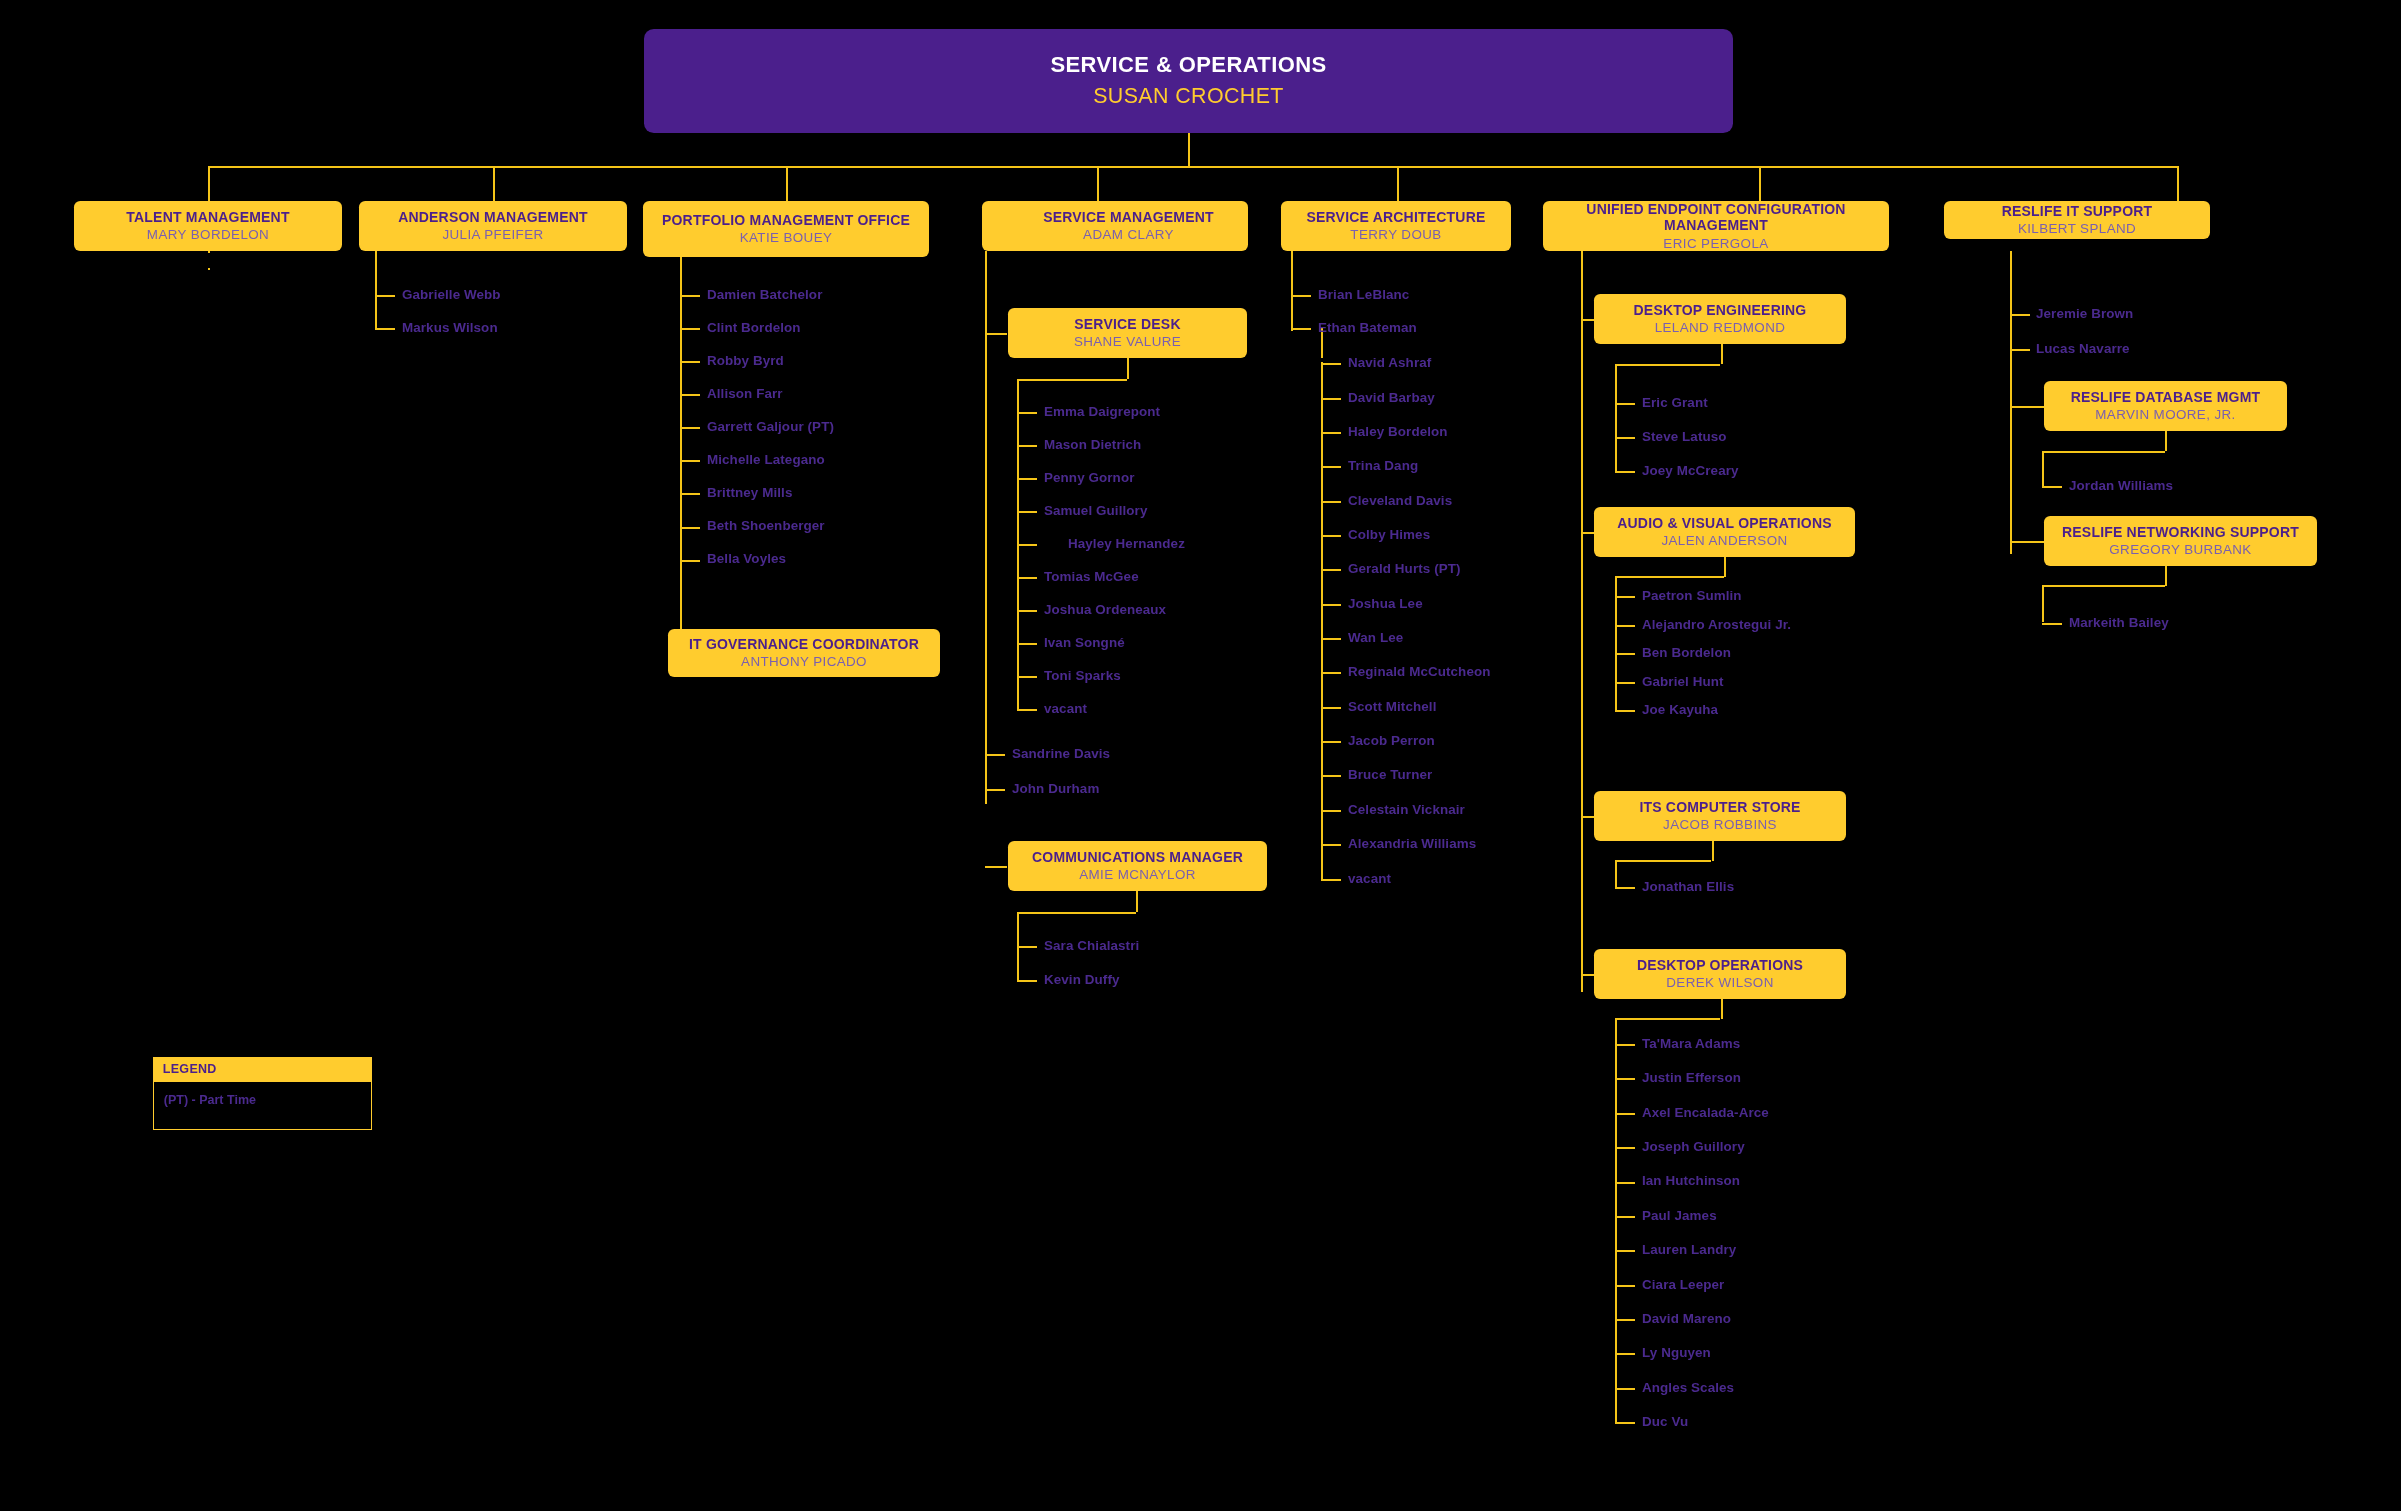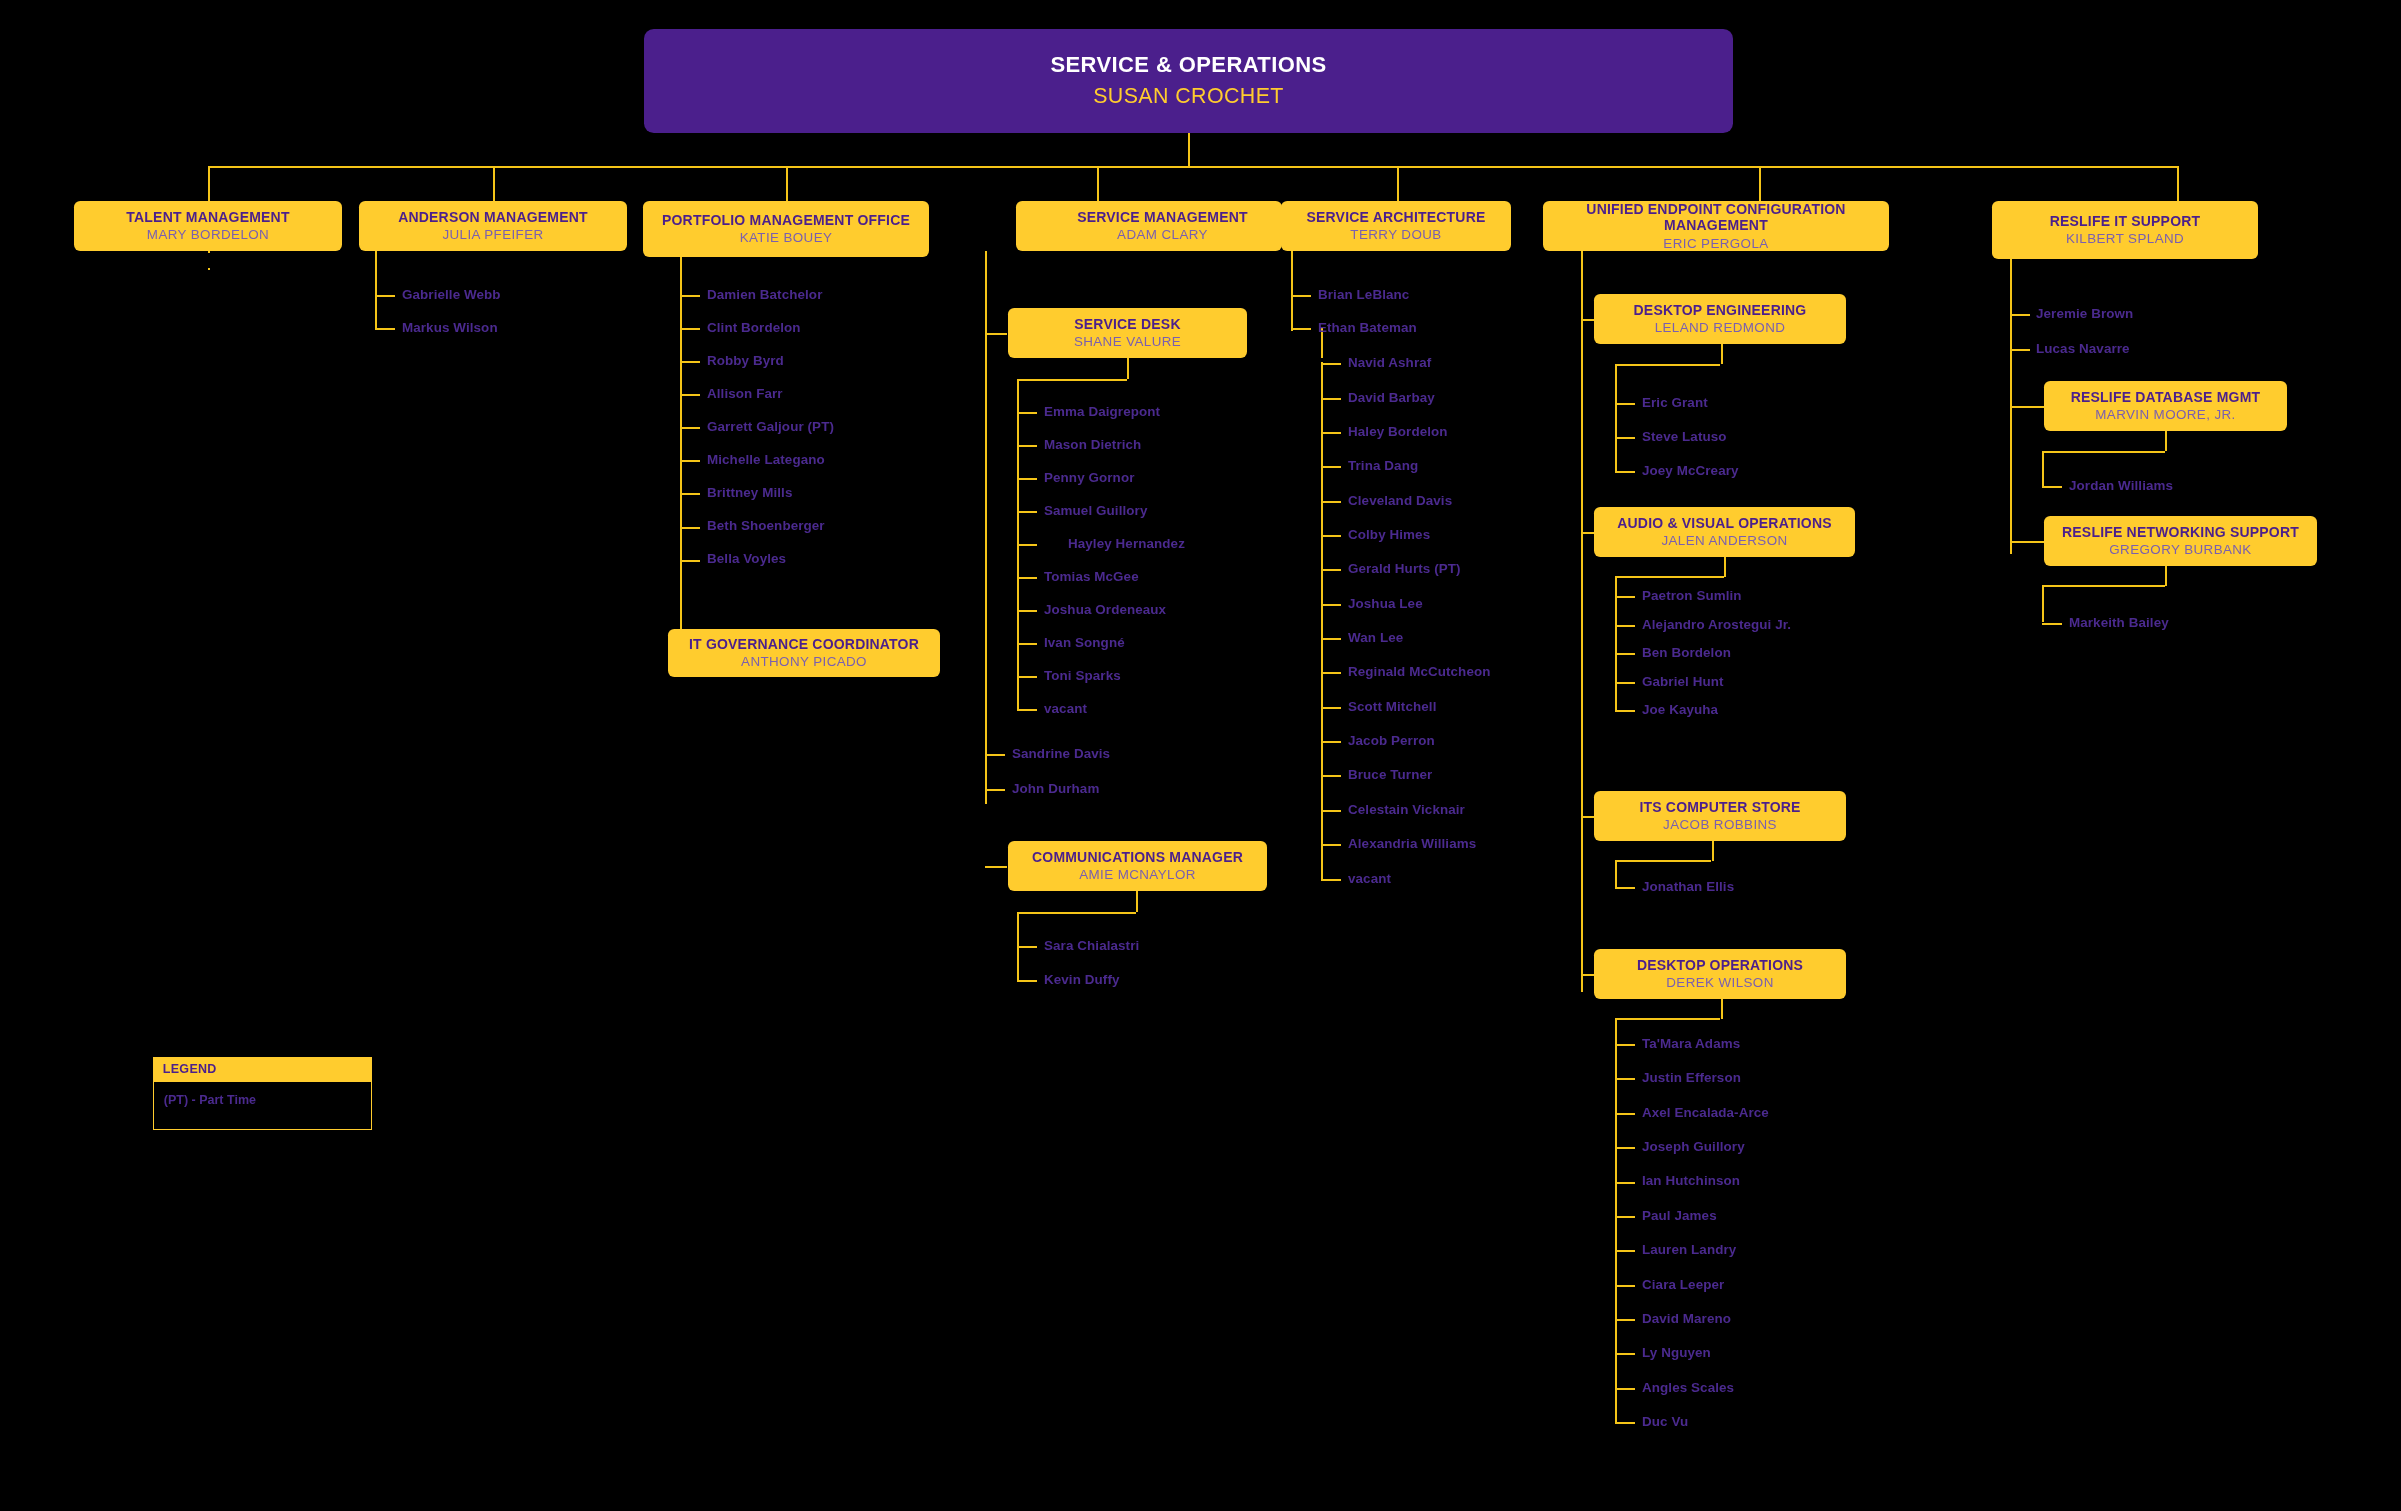--- a/index.html
+++ b/index.html
@@ -115,33 +115,33 @@
       <div class="t2">MARY BORDELON</div>
     </div>
     <div class="box dept" style="left: 359px; top: 201px; width: 268px; height: 50px;">
       <div class="t1">ANDERSON MANAGEMENT</div>
       <div class="t2">JULIA PFEIFER</div>
     </div>
     <div class="box dept" style="left: 643px; top: 201px; width: 286px; height: 56px;">
       <div class="t1">PORTFOLIO MANAGEMENT OFFICE</div>
       <div class="t2">KATIE BOUEY</div>
     </div>
-    <div class="box dept" style="left: 1016px; top: 201px; width: 266px; height: 50px; padding-left: 27px;">
+    <div class="box dept" style="left: 982px; top: 201px; width: 266px; height: 50px; padding-left: 27px;">
       <div class="t1">SERVICE MANAGEMENT</div>
       <div class="t2">ADAM CLARY</div>
     </div>
     <div class="box dept" style="left: 1281px; top: 201px; width: 230px; height: 50px;">
       <div class="t1">SERVICE ARCHITECTURE</div>
       <div class="t2">TERRY DOUB</div>
     </div>
     <div class="box dept" style="left: 1543px; top: 201px; width: 346px; height: 50px;">
       <div class="t1">UNIFIED ENDPOINT CONFIGURATION MANAGEMENT</div>
       <div class="t2">ERIC PERGOLA</div>
     </div>
-    <div class="box dept" style="left: 1992px; top: 201px; width: 266px; height: 58px;">
+    <div class="box dept" style="left: 1944px; top: 201px; width: 266px; height: 38px;">
       <div class="t1">RESLIFE IT SUPPORT</div>
       <div class="t2">KILBERT SPLAND</div>
     </div>
     <div class="ln v" style="left: 375px; top: 251px; height: 45px;"></div>
     <div class="ln h" style="left: 208px; top: 251px; width: 1.8px;"></div>
     <div class="ln v" style="left: 208px; top: 251px; height: 1.8px;"></div>
     <div class="ln h" style="left: 208px; top: 268px; width: 1.8px;"></div>
     <div class="ln v" style="left: 375px; top: 294px; height: 35px;"></div>
     <div class="ln h" style="left: 375px; top: 295px; width: 19.6px;"></div>
     <div class="staff" style="left: 402px; top: 287px;">Gabrielle Webb</div>

